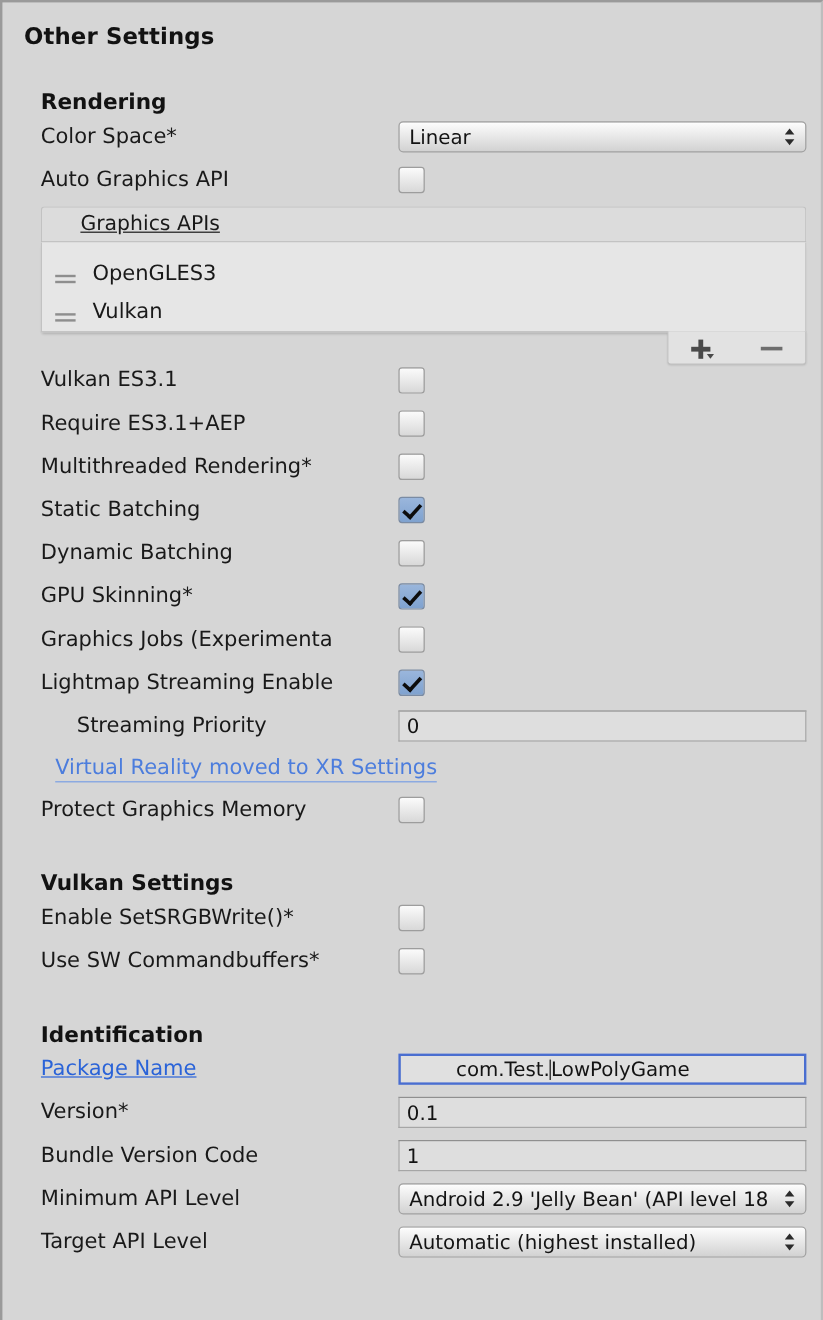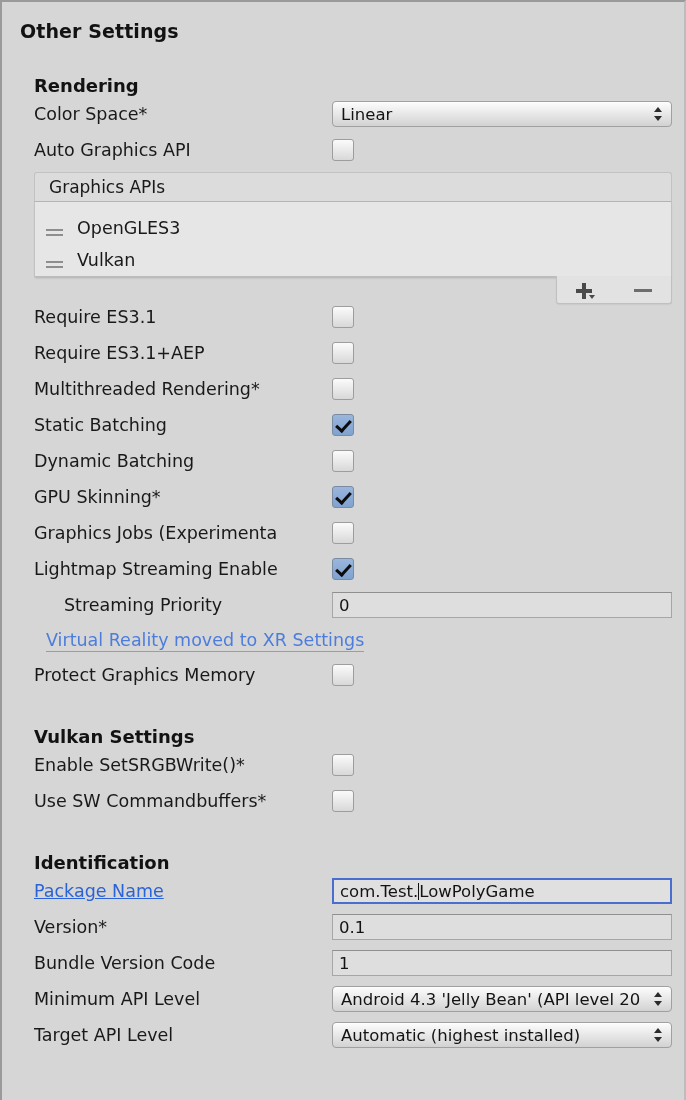--- a/index.html
+++ b/index.html
@@ -143,20 +143,21 @@
   .field .ftext {
     font-size: 16.5px;
     color: #131313;
     padding-left: 6px;
     white-space: nowrap;
     overflow: hidden;
   }
   .field.focused {
     border: 2px solid #4a6ed0;
     background: #e0e0e0;
+    padding-left: 40px;
   }
   .caret {
     display: inline-block;
     width: 1px;
     height: 17px;
     background: #111;
     vertical-align: -3px;
   }
 
   
@@ -169,23 +170,24 @@
   }
   .list-head {
     height: 30px;
     box-sizing: border-box;
     background: #dcdcdc;
     border: 1px solid #c2c2c2;
     border-bottom: 1px solid #b4b4b4;
     border-radius: 3px 3px 0 0;
     display: flex;
     align-items: center;
-    padding-left: 14px;
+    padding-left: 32px;
     font-size: 17px;
     color: #191919;
+    text-decoration: underline;
   }
   .list-body {
     background: #e6e6e6;
     border: 1px solid #c2c2c2;
     border-top: none;
     border-bottom: 1px solid #bcbcbc;
     box-shadow: 0 2px 2px -1px rgba(0,0,0,.18);
     padding: 4px 0 6px 0;
   }
   .list-row {
@@ -314,21 +316,21 @@
       <span class="tool-btn plus">
           <span class="plus-tail"></span>
         </span>
       <span class="tool-btn minus"></span>
     </div>
   </div>
 
   <div class="spacer-md"></div>
 
   <div class="row">
-    <span class="label">Require ES3.1</span>
+    <span class="label">Vulkan ES3.1</span>
     <span class="cb"></span>
   </div>
   <div class="row">
     <span class="label">Require ES3.1+AEP</span>
     <span class="cb"></span>
   </div>
   <div class="row">
     <span class="label">Multithreaded Rendering*</span>
     <span class="cb"></span>
   </div>
@@ -399,21 +401,21 @@
   <div class="row">
     <span class="label">Bundle Version Code</span>
     <div class="field ctl-wide">
       <span class="ftext">1</span>
     </div>
   </div>
 
   <div class="row">
     <span class="label">Minimum API Level</span>
     <div class="popup ctl-wide">
-      <span class="ptext">Android 4.3 'Jelly Bean' (API level 20</span>
+      <span class="ptext">Android 2.9 'Jelly Bean' (API level 18</span>
       <span class="arrows"></span>
     </div>
   </div>
 
   <div class="row">
     <span class="label">Target API Level</span>
     <div class="popup ctl-wide">
       <span class="ptext">Automatic (highest installed)</span>
       <span class="arrows"></span>
     </div>

